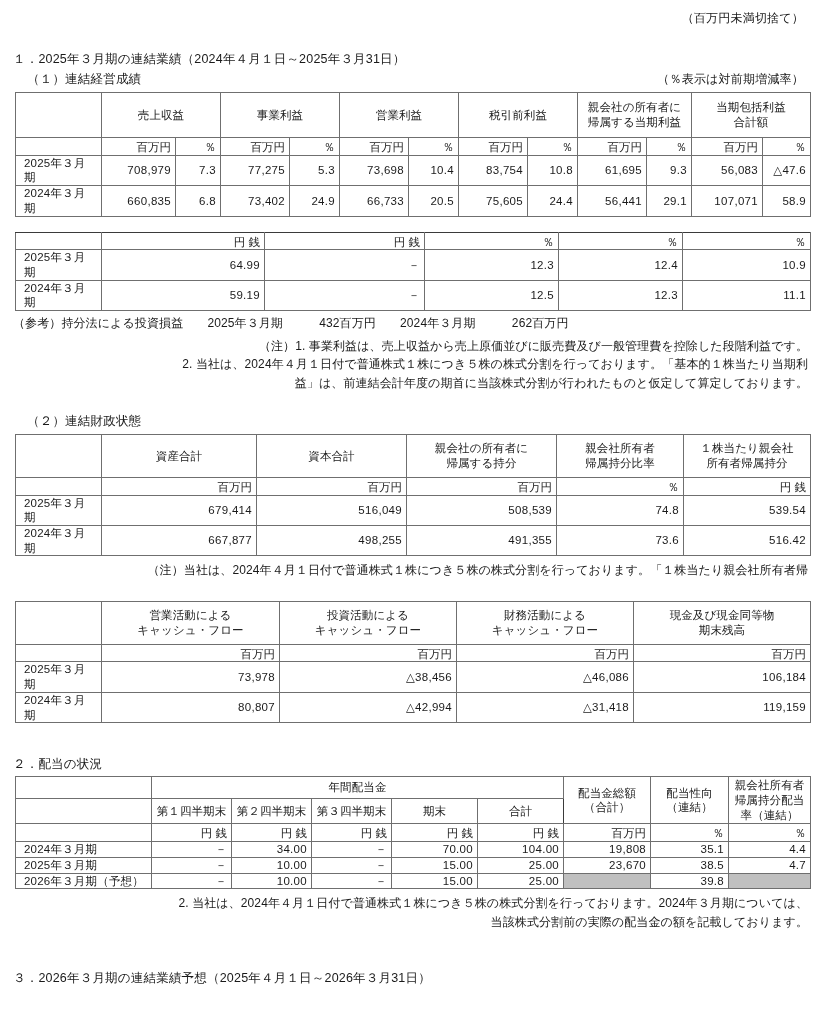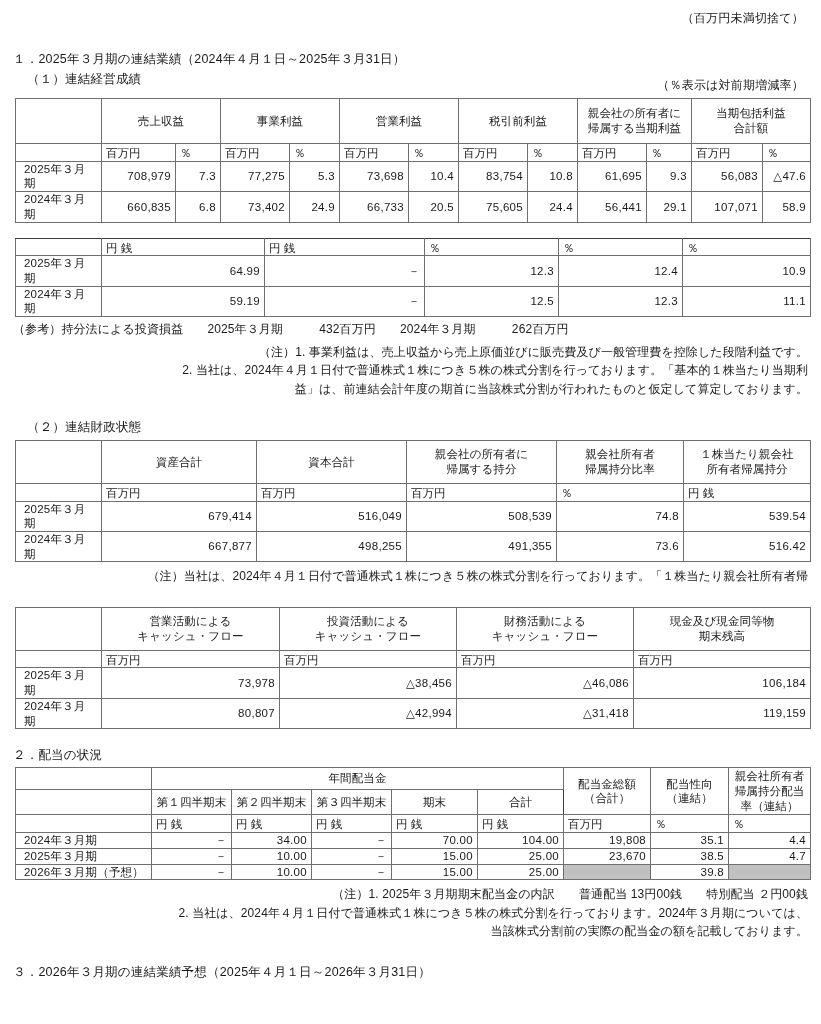--- a/index.html
+++ b/index.html
@@ -22,35 +22,35 @@
     width: 821px;
   }
   .right-note {
     text-align: right;
     font-size: 12px;
     margin: 4px 4px 24px 0;
     letter-spacing: 0.2px;
   }
   .sec-head {
     font-size: 12.5px;
-    margin: 3px 0 3px 0;
+    margin: 18px 0 3px 0;
     letter-spacing: 0.2px;
   }
   .sub-head {
     font-size: 12.5px;
     margin: 0 0 4px 14px;
     letter-spacing: 0.2px;
   }
   .head-row {
     display: flex;
     justify-content: space-between;
     align-items: flex-end;
     margin-bottom: 4px;
   }
-  .head-row .sub-head { margin-bottom: 6px; }
+  .head-row .sub-head { margin-bottom: 0; }
   .head-row .right-note { margin: 0 4px 0 0; }
 
   table.fin {
     border-collapse: collapse;
     width: 795px;
     margin: 0 0 0 2px;
     table-layout: fixed;
     border: 1.6px solid #3a3a3a;
   }
   table.fin th, table.fin td {
@@ -69,20 +69,21 @@
     text-align: right;
     font-size: 11.5px;
     letter-spacing: 0.3px;
   }
   table.fin td.lbl {
     text-align: left;
     padding-left: 8px;
     letter-spacing: 0.2px;
   }
   table.fin td.unit {
+    text-align: right;
     font-weight: normal;
   }
   tr.unit-row td { padding-top: 2px; padding-bottom: 0px; }
   tr.data-row td { padding-top: 0px; padding-bottom: 0px; }
   .thick-left { border-left: 1.6px solid #3a3a3a !important; }
   .thick-top { border-top: 1.6px solid #3a3a3a !important; }
   .shaded { background: #c0c0c0; }
 
   .note-block {
     margin: 5px 0 0 0;
@@ -408,21 +409,20 @@
       <td class="num thick-top">15.00</td>
       <td class="num thick-top">25.00</td>
       <td class="num thick-top thick-left shaded"></td>
       <td class="num thick-top thick-left">39.8</td>
       <td class="num thick-top thick-left shaded"></td>
     </tr>
   </tbody>
     </table>
 
   <div class="note-block">
-    <span class="note-line">（注）1. 2025年３月期期末配当金の内訳　　普通配当 13円00銭　　特別配当 ２円00銭</span>
     <span class="note-line indent2">2. 当社は、2024年４月１日付で普通株式１株につき５株の株式分割を行っております。2024年３月期については、</span>
     <span class="note-line indent3">当該株式分割前の実際の配当金の額を記載しております。</span>
   </div>
 
   <div class="gap-l"></div>
 
   <div class="sec-head">３．2026年３月期の連結業績予想（2025年４月１日～2026年３月31日）</div>
 
 </div>
 

